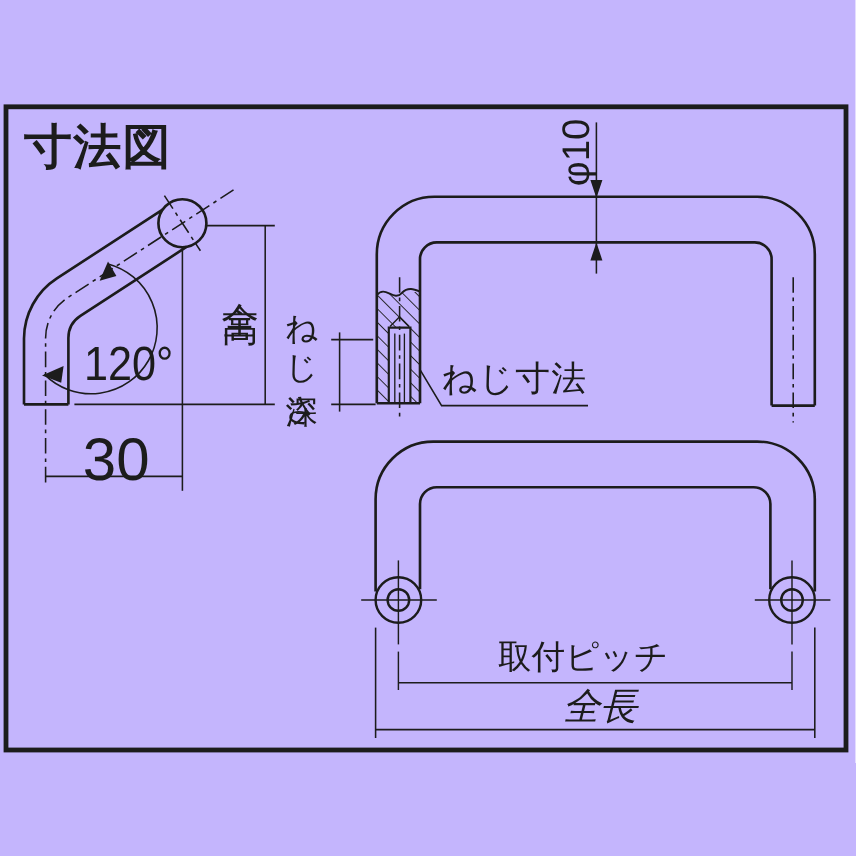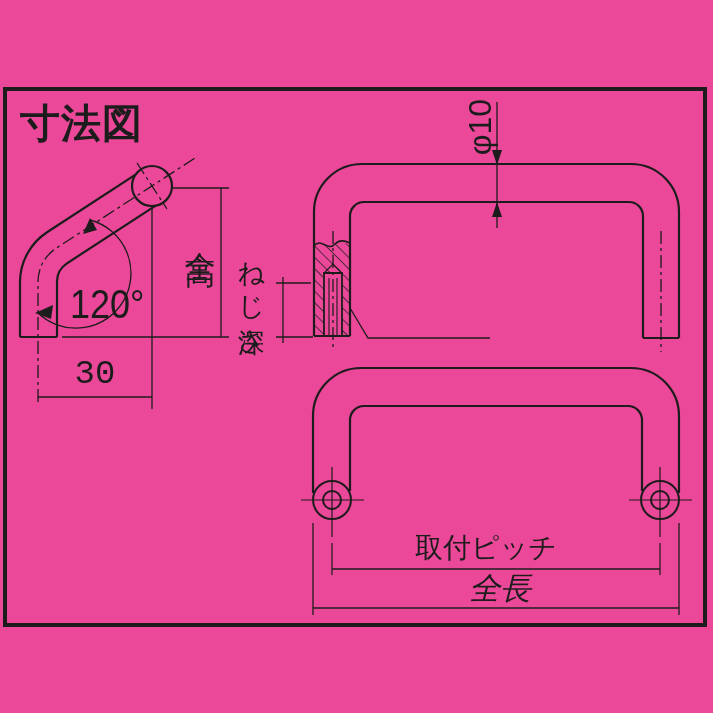--- a/index.html
+++ b/index.html
@@ -1,24 +1,24 @@
 <!DOCTYPE html>
 <html><head>
 <meta charset="utf-8">
 <style>
   html,body{margin:0;padding:0;background:#ffffff;}
   #stage{
-    position:relative;width:713px;height:713px;background:#ec4899;
+    position:relative;width:713px;height:713px;background:#c4b5fd;
     font-family:"Liberation Sans","DejaVu Sans",sans-serif;
     color:#1c1c1c;overflow:hidden;
   }
   #stage svg{position:absolute;left:0;top:0;}
   .txt{position:absolute;color:#1c1c1c;white-space:nowrap;line-height:1.05;}
   .title{font-size:40px;font-weight:bold;letter-spacing:1px;}
-  .dim{font-size:34px;font-family:Liberation Mono, monospace;}
+  .dim{font-size:50px;}
   .angle{font-size:40px;transform:scaleX(.9);transform-origin:left top;}
   .jp{font-size:29px;letter-spacing:1px;}
   .jp-sm{font-size:28px;}
   .vtext{writing-mode:vertical-rl;text-orientation:upright;letter-spacing:4px;}
   .center{text-align:center;}
   .rot90{transform:rotate(-90deg);transform-origin:center center;text-align:center;}
 </style>
 </head>
 <body>
 
@@ -114,18 +114,19 @@
   <div class="txt angle" style="left:70px;top:283px;">120°</div>
 
   <div class="txt dim center" style="left:69px;top:357px;width:52px;">30</div>
 
   <div class="txt jp vtext" style="left:183px;top:227px;height:80px;font-size:31px;">全高</div>
 
   <div class="txt rot90" style="left:449px;top:110px;width:64px;height:34px;font-size:32px;">φ10</div>
 
   <div class="txt vtext" style="left:237px;top:243px;height:132px;font-size:27px;letter-spacing:2px;">ねじ深さ</div>
 
+  <div class="txt jp" style="left:368px;top:301px;">ねじ寸法</div>
 
   <div class="txt jp-sm center" style="left:412px;top:533px;width:148px;">取付ピッチ</div>
 
   <div class="txt center" style="left:458px;top:573px;width:84px;font-size:31px;font-style:italic;">全長</div>
 
 </div>
 
 </body></html>

